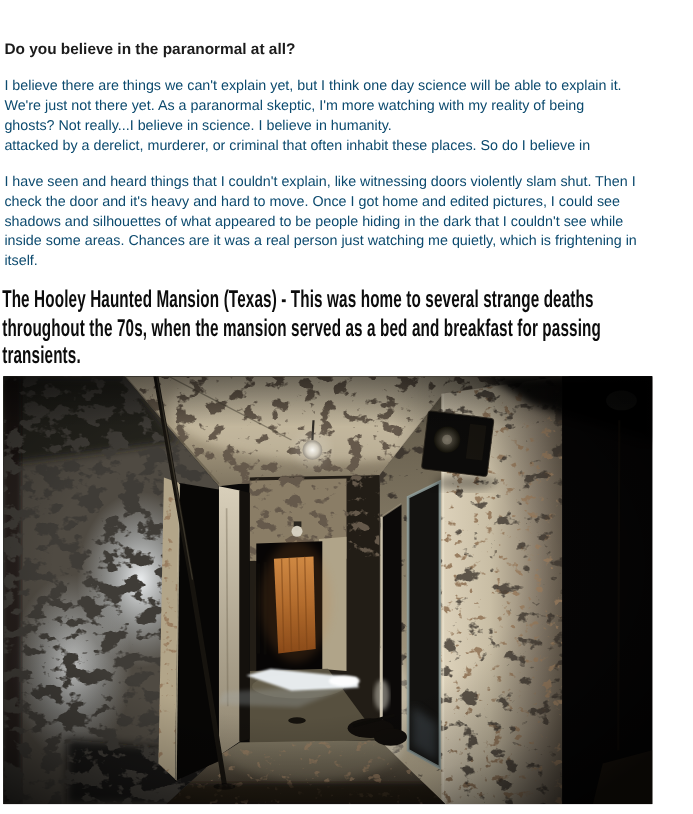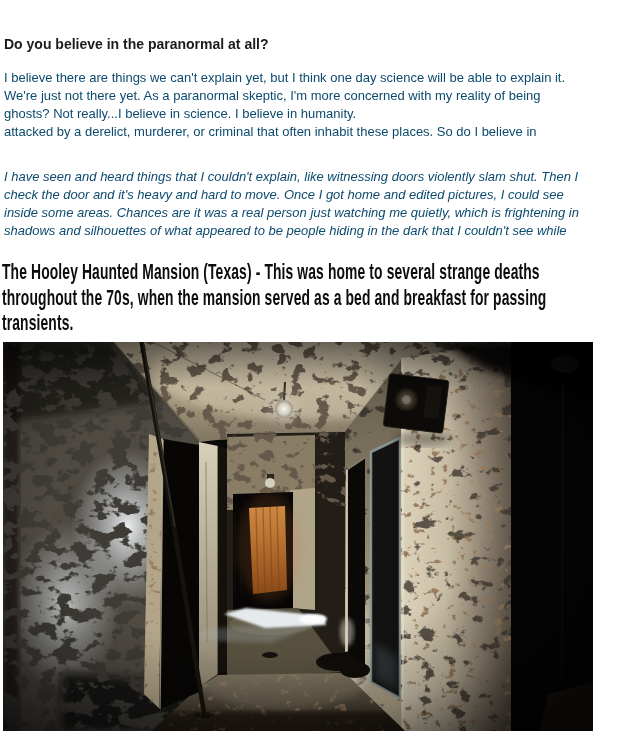--- a/index.html
+++ b/index.html
@@ -3,47 +3,48 @@
 <meta charset="utf-8">
 <style>
   html,body{margin:0;padding:0;background:#ffffff;}
   .page{position:relative;width:630px;height:740px;background:#ffffff;overflow:hidden;
         font-family:"Liberation Sans", sans-serif;padding-left:38px;}
   .q-heading{position:absolute;left:4px;top:36px;font-size:14px;font-weight:bold;
         color:#1b1b1b;white-space:nowrap;}
   .para{position:absolute;left:4px;font-size:13px;line-height:18px;color:#0c4a6e;}
   .para .ln{white-space:nowrap;}
   #para1{top:69px;}
-  #para2{top:168px;font-style:italic;}
+  #para2{top:156px;}
   .loc-heading{position:absolute;left:2px;top:259px;font-size:22px;line-height:25.5px;
         font-weight:bold;color:#0c0c0c;}
   .loc-heading .ln{display:block;white-space:nowrap;transform:scaleX(0.63);
         transform-origin:0 50%;letter-spacing:0.2px;}
   .photo{position:absolute;left:3px;top:342px;width:590px;height:389px;background:#0a0908;}
   .photo svg{display:block;width:100%;height:100%;}
 </style>
 </head>
 <body>
 
 <div class="page">
 
   <div class="q-heading">Do you believe in the paranormal at all?</div>
 
   <div class="para" id="para1">
     <div class="ln">I believe there are things we can't explain yet, but I think one day science will be able to explain it.</div>
-    <div class="ln">We're just not there yet. As a paranormal skeptic, I'm more concerned with my reality of being</div>
+    <div class="ln">We're just not there yet. As a paranormal skeptic, I'm more watching with my reality of being</div>
     <div class="ln">ghosts? Not really...I believe in science. I believe in humanity.</div>
     <div class="ln">attacked by a derelict, murderer, or criminal that often inhabit these places. So do I believe in</div>
   </div>
 
   <div class="para" id="para2">
     <div class="ln">I have seen and heard things that I couldn't explain, like witnessing doors violently slam shut. Then I</div>
     <div class="ln">check the door and it's heavy and hard to move. Once I got home and edited pictures, I could see</div>
+    <div class="ln">shadows and silhouettes of what appeared to be people hiding in the dark that I couldn't see while</div>
     <div class="ln">inside some areas. Chances are it was a real person just watching me quietly, which is frightening in</div>
-    <div class="ln">shadows and silhouettes of what appeared to be people hiding in the dark that I couldn't see while</div>
+    <div class="ln">itself.</div>
   </div>
 
   <div class="loc-heading">
     <span class="ln">The Hooley Haunted Mansion (Texas) - This was home to several strange deaths</span>
     <span class="ln">throughout the 70s, when the mansion served as a bed and breakfast for passing</span>
     <span class="ln">transients.</span>
   </div>
 
   <div class="photo" role="img" aria-label="Dark hallway of an abandoned mansion with peeling paint, debris on the floor and an orange door glowing at the end of the corridor">
     <svg viewBox="0 0 590 389" preserveAspectRatio="none">

